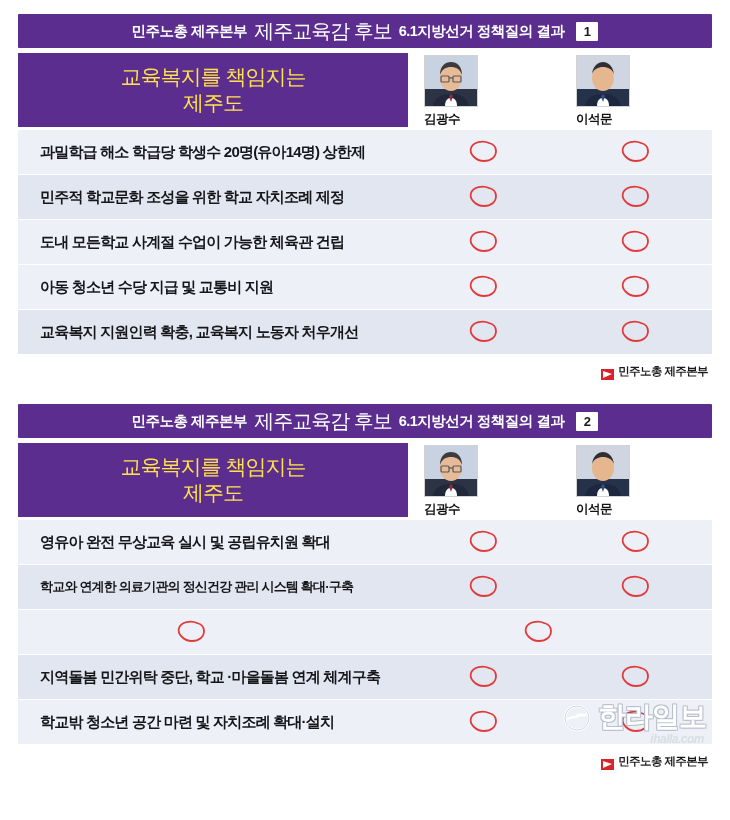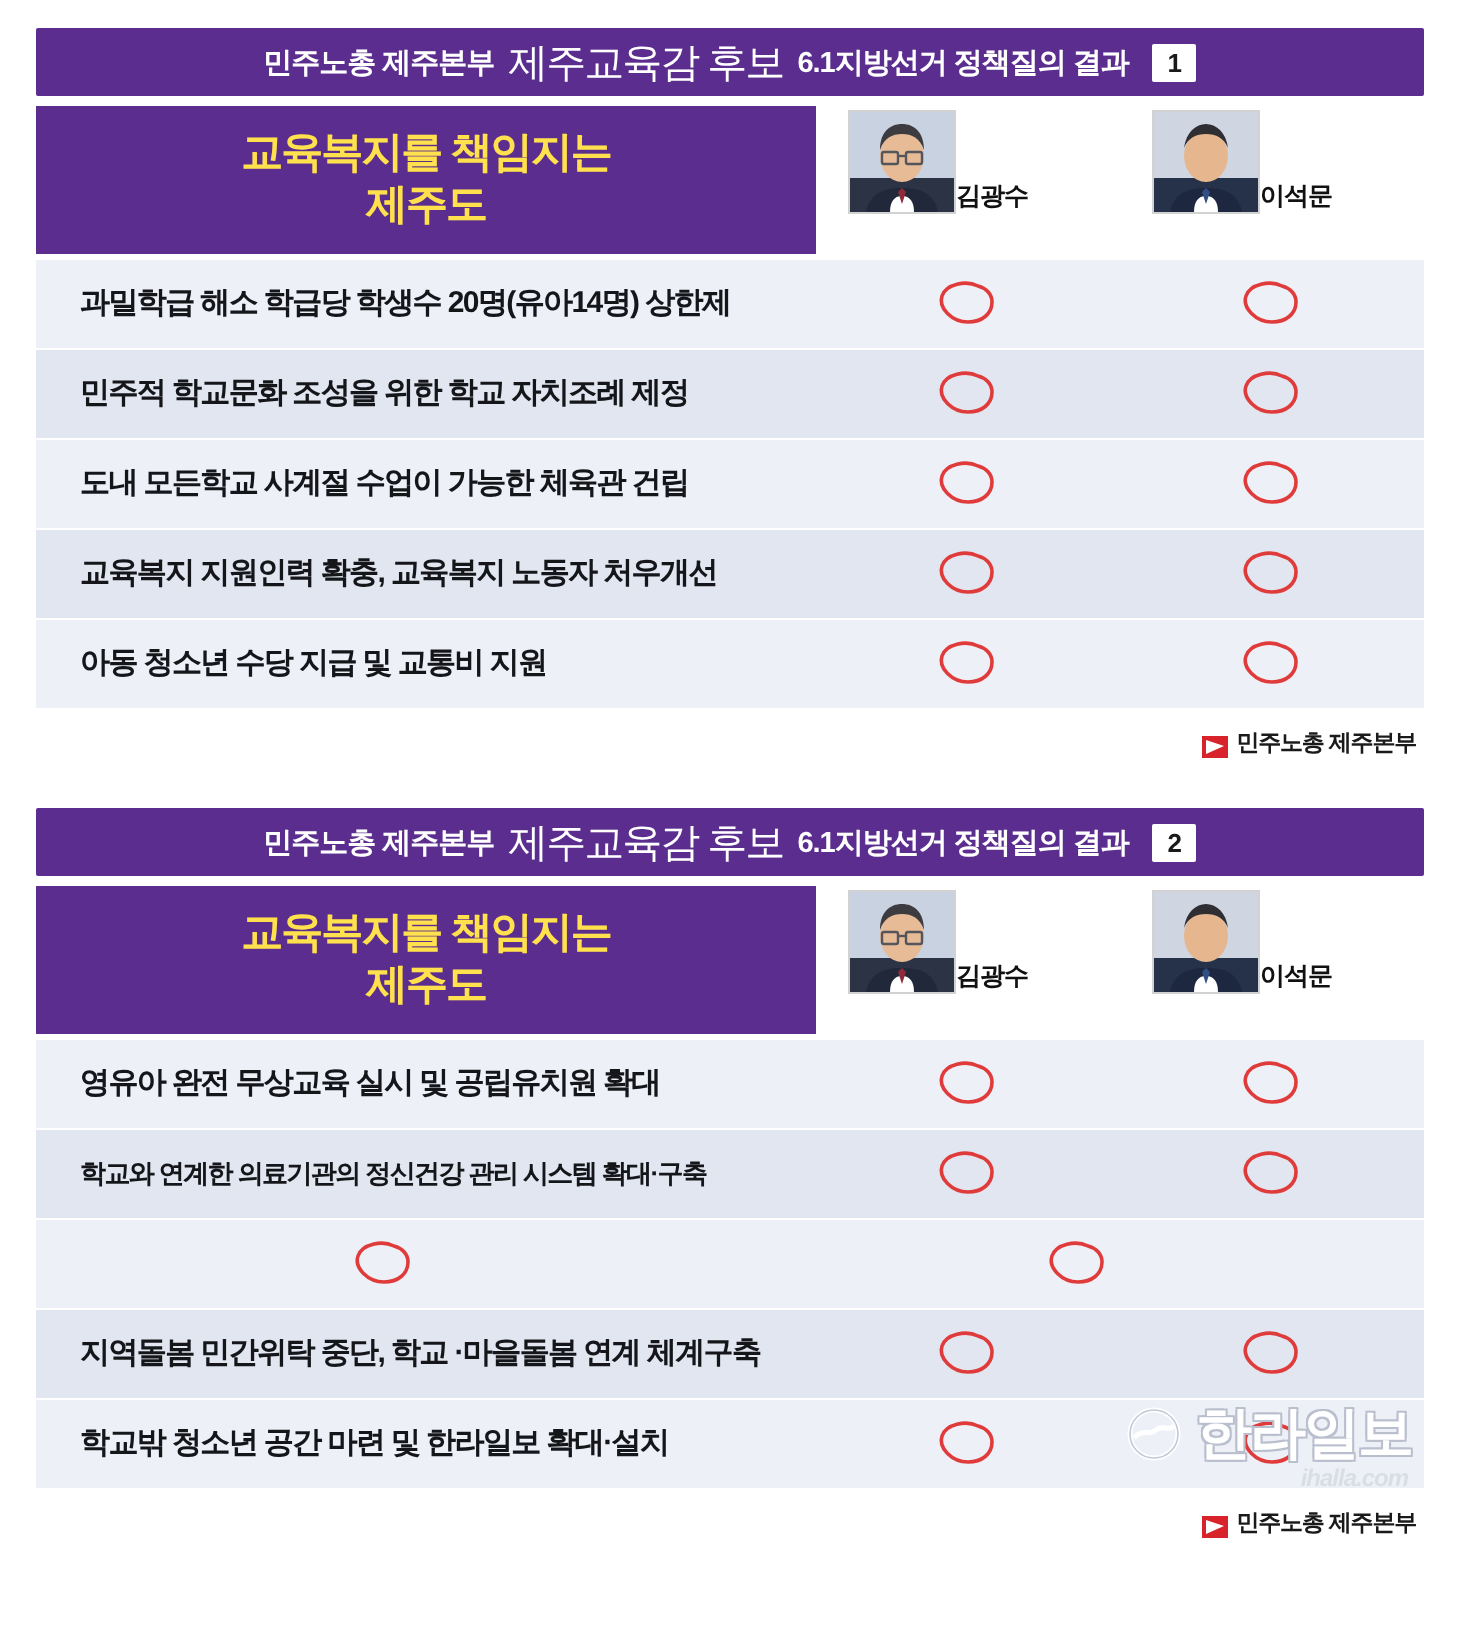--- a/index.html
+++ b/index.html
@@ -82,37 +82,37 @@
   .topic {
     width: 390px;
     background: #5b2d8e;
     color: #ffe14d;
     display: flex;
     flex-direction: column;
     align-items: center;
     justify-content: center;
     line-height: 1.22;
     font-size: 21px;
-    font-weight: bold;
+    font-weight: normal;
     letter-spacing: -1px;
     text-align: center;
   }
   .cands {
     flex: 1;
     display: flex;
     align-items: flex-start;
     justify-content: space-around;
     background: #ffffff;
     padding-top: 2px;
   }
   .cand {
     width: 120px;
     display: flex;
-    flex-direction: row;
-    align-items: flex-end;
+    flex-direction: column;
+    align-items: flex-start;
   }
   .photo {
     width: 52px;
     height: 50px;
     border: 1px solid #d2d2d2;
     overflow: hidden;
     position: relative;
     background: #cfd6e2;
   }
   .cand-name {
@@ -319,38 +319,38 @@
               </svg>
           </div>
           <div class="markcell">
             <svg class="omark" width="34" height="26" viewBox="0 0 34 26" aria-hidden="true">
                 <path d="M22 4C16 1 6 3 4 9c-2 6 5 13 13 13 7 0 12-4 12-10 0-4-3-7-7-8" fill="none" stroke="#e03b3b" stroke-width="1.8" stroke-linecap="round"></path>
               </svg>
           </div>
         </div>
       </div>
 
+      <div class="row">
+        <div class="q">아동 청소년 수당 지급 및 교통비 지원</div>
+        <div class="marks">
+          <div class="markcell">
+            <svg class="omark" width="34" height="26" viewBox="0 0 34 26" aria-hidden="true">
+                <path d="M22 4C16 1 6 3 4 9c-2 6 5 13 13 13 7 0 12-4 12-10 0-4-3-7-7-8" fill="none" stroke="#e03b3b" stroke-width="1.8" stroke-linecap="round"></path>
+              </svg>
+          </div>
+          <div class="markcell">
+            <svg class="omark" width="34" height="26" viewBox="0 0 34 26" aria-hidden="true">
+                <path d="M22 4C16 1 6 3 4 9c-2 6 5 13 13 13 7 0 12-4 12-10 0-4-3-7-7-8" fill="none" stroke="#e03b3b" stroke-width="1.8" stroke-linecap="round"></path>
+              </svg>
+          </div>
+        </div>
+      </div>
+
       <div class="row alt">
         <div class="q">교육복지 지원인력 확충, 교육복지 노동자 처우개선</div>
-        <div class="marks">
-          <div class="markcell">
-            <svg class="omark" width="34" height="26" viewBox="0 0 34 26" aria-hidden="true">
-                <path d="M22 4C16 1 6 3 4 9c-2 6 5 13 13 13 7 0 12-4 12-10 0-4-3-7-7-8" fill="none" stroke="#e03b3b" stroke-width="1.8" stroke-linecap="round"></path>
-              </svg>
-          </div>
-          <div class="markcell">
-            <svg class="omark" width="34" height="26" viewBox="0 0 34 26" aria-hidden="true">
-                <path d="M22 4C16 1 6 3 4 9c-2 6 5 13 13 13 7 0 12-4 12-10 0-4-3-7-7-8" fill="none" stroke="#e03b3b" stroke-width="1.8" stroke-linecap="round"></path>
-              </svg>
-          </div>
-        </div>
-      </div>
-
-      <div class="row">
-        <div class="q">아동 청소년 수당 지급 및 교통비 지원</div>
         <div class="marks">
           <div class="markcell">
             <svg class="omark" width="34" height="26" viewBox="0 0 34 26" aria-hidden="true">
                 <path d="M22 4C16 1 6 3 4 9c-2 6 5 13 13 13 7 0 12-4 12-10 0-4-3-7-7-8" fill="none" stroke="#e03b3b" stroke-width="1.8" stroke-linecap="round"></path>
               </svg>
           </div>
           <div class="markcell">
             <svg class="omark" width="34" height="26" viewBox="0 0 34 26" aria-hidden="true">
                 <path d="M22 4C16 1 6 3 4 9c-2 6 5 13 13 13 7 0 12-4 12-10 0-4-3-7-7-8" fill="none" stroke="#e03b3b" stroke-width="1.8" stroke-linecap="round"></path>
               </svg>
@@ -479,21 +479,21 @@
           </div>
           <div class="markcell">
             <svg class="omark" width="34" height="26" viewBox="0 0 34 26" aria-hidden="true">
                 <path d="M22 4C16 1 6 3 4 9c-2 6 5 13 13 13 7 0 12-4 12-10 0-4-3-7-7-8" fill="none" stroke="#e03b3b" stroke-width="1.8" stroke-linecap="round"></path>
               </svg>
           </div>
         </div>
       </div>
 
       <div class="row">
-        <div class="q">학교밖 청소년 공간 마련 및 한라일보 확대·설치</div>
+        <div class="q">학교밖 청소년 공간 마련 및 자치조례 확대·설치</div>
         <div class="marks">
           <div class="markcell">
             <svg class="omark" width="34" height="26" viewBox="0 0 34 26" aria-hidden="true">
                 <path d="M22 4C16 1 6 3 4 9c-2 6 5 13 13 13 7 0 12-4 12-10 0-4-3-7-7-8" fill="none" stroke="#e03b3b" stroke-width="1.8" stroke-linecap="round"></path>
               </svg>
           </div>
           <div class="markcell">
             <svg class="omark" width="34" height="26" viewBox="0 0 34 26" aria-hidden="true">
                 <path d="M22 4C16 1 6 3 4 9c-2 6 5 13 13 13 7 0 12-4 12-10 0-4-3-7-7-8" fill="none" stroke="#e03b3b" stroke-width="1.8" stroke-linecap="round"></path>
               </svg>

